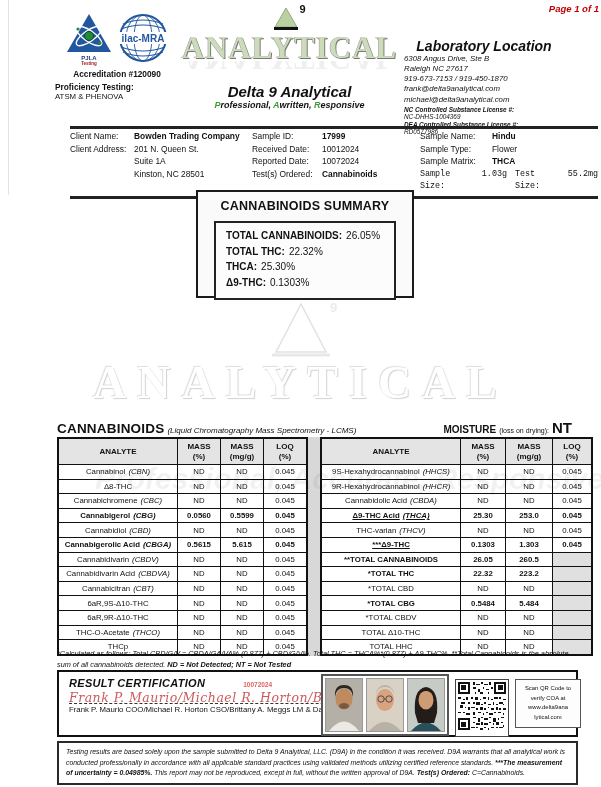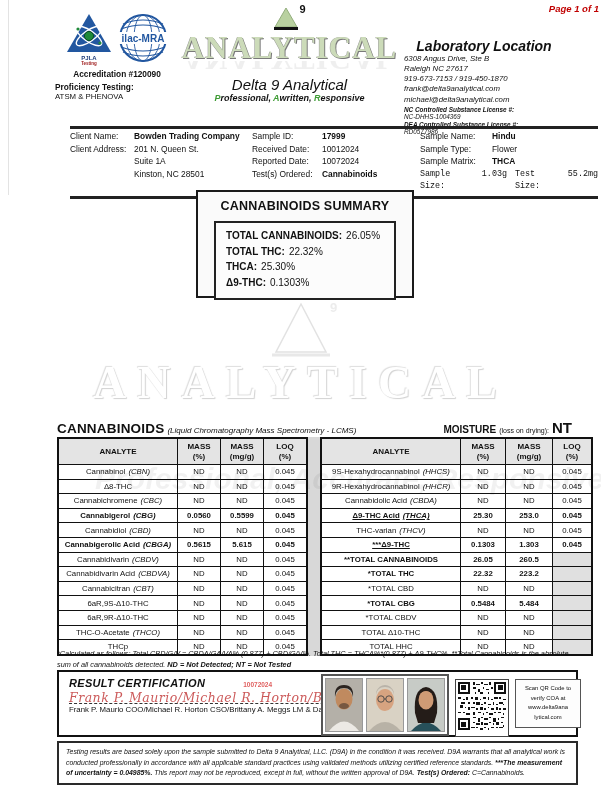--- a/index.html
+++ b/index.html
@@ -18,21 +18,21 @@
   .prof-title{font-size:8.3px;font-weight:bold;text-align:left;margin-top:3px;}
   .prof-val{font-size:7.8px;text-align:left;}
 
   .logo-block{position:absolute;left:172px;top:6px;width:235px;text-align:center;line-height:1.05;}
   .tri-row{display:flex;justify-content:center;align-items:flex-start;height:26px;}
   .tri-sup{font-size:11px;font-weight:bold;margin-top:-2px;}
   .wordmark{font-family:"Liberation Serif",serif;font-weight:bold;font-size:31px;letter-spacing:1px;
             color:#ccdbb9;text-shadow:1px 1px 0 #7a7a7a,-0.5px -0.5px 0 #9a9a9a;}
   .wordmark-reflect{font-family:"Liberation Serif",serif;font-weight:bold;font-size:31px;letter-spacing:1px;
             color:#bbb;opacity:.22;transform:scaleY(-1);height:13px;overflow:hidden;margin-top:-4px;}
-  .company{font-size:15px;font-weight:normal;font-style:italic;margin-top:3px;}
+  .company{font-size:15px;font-weight:bold;font-style:italic;margin-top:10px;}
   .tagline{font-size:9px;font-weight:bold;font-style:italic;margin-top:2px;}
   .tagline .green{color:#3f9c35;}
 
   .lab-block{position:absolute;left:404px;top:38px;width:160px;text-align:left;}
   .lab-title{font-size:14px;font-weight:bold;font-style:italic;text-align:center;}
   .lab-line{font-size:7.8px;font-style:italic;line-height:1.3;}
   .lic-label{font-size:6.4px;font-weight:bold;font-style:italic;margin-top:1px;}
   .lic-val{font-size:6.4px;font-style:italic;}
 
   

